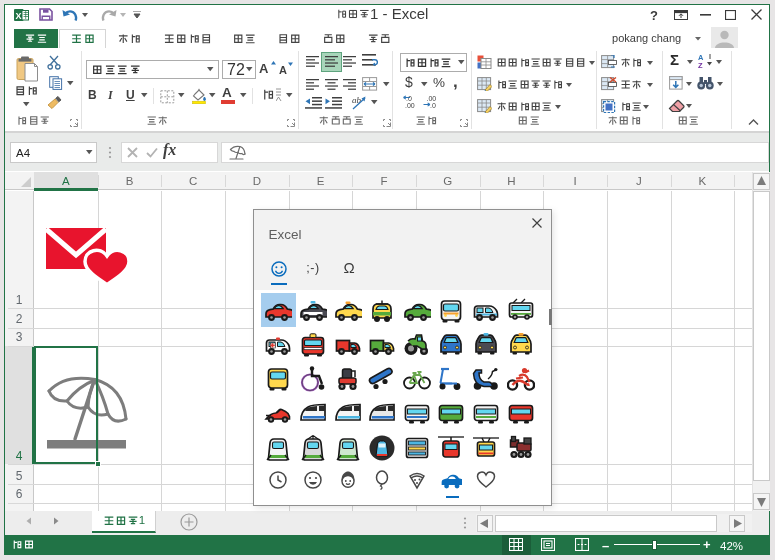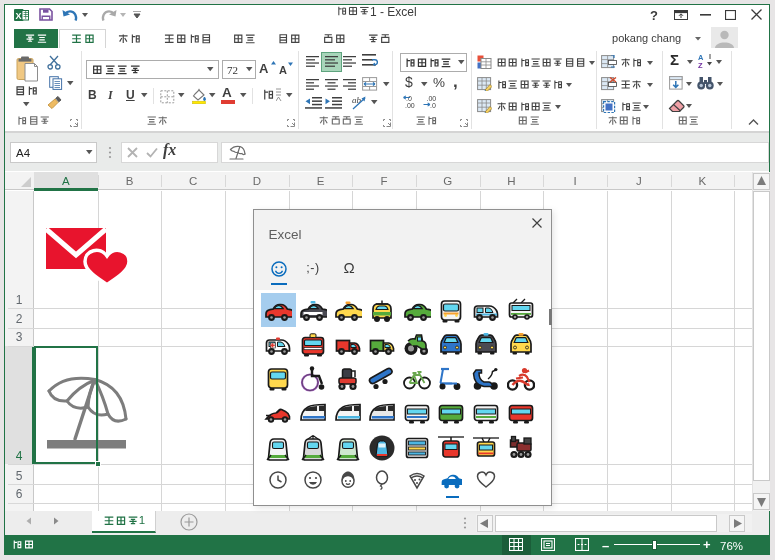--- a/index.html
+++ b/index.html
@@ -55,21 +55,21 @@
 <svg style="position:absolute;left:100px;top:9px;" width="17" height="12" viewBox="0 0 17 12">
     <path d="M14.5,5 C10,0.5 4,2 3,8 C2.7,10 3.5,11.5 3.5,11.5" fill="none" stroke="#a9a9a9" stroke-width="2.4"></path>
 <path d="M16.5,1 L15.5,7.5 L9,5.5 Z" fill="#a9a9a9"></path>
   </svg>
 <svg style="position:absolute;left:120px;top:13px;" width="7" height="5" viewBox="0 0 7 5">
     <path d="M0,0 H6 L3,4 Z" fill="#b5b5b5"></path>
   </svg>
 <svg style="position:absolute;left:133px;top:11px;" width="8" height="9" viewBox="0 0 8 9">
     <path d="M0,0 H8 M1,3 H7 L4,7 Z" fill="#555" stroke="#555" stroke-width="1"></path>
   </svg>
-<div style="position:absolute;left:336px;top:5px;width:100px;font-size:12px;color:#3b3b3b;white-space:nowrap"><svg width="34" height="12" viewBox="0 0 48 16" style="vertical-align:-1px">
+<div style="position:absolute;left:336px;top:5px;width:100px;font-size:15px;color:#3b3b3b;white-space:nowrap"><svg width="34" height="12" viewBox="0 0 48 16" style="vertical-align:-1px">
       <g fill="none" stroke="#3b3b3b" stroke-width="1.4">
         <use href="#cg5"></use>
         <use href="#cg3" x="16"></use>
         <use href="#cg6" x="32"></use>
       </g>
     </svg>1 - Excel</div>
 <div style="position:absolute;left:650px;top:8px;font-family:'Liberation Sans',sans-serif;font-size:13px;line-height:16px;color:#3a3a3a;white-space:nowrap;font-weight:bold">?</div>
 <svg style="position:absolute;left:674px;top:10px;" width="14" height="10" viewBox="0 0 14 10">
     <rect x="0.5" y="0.5" width="13" height="9" fill="none" stroke="#3a3a3a"></rect>
     <rect x="0.5" y="0.5" width="13" height="2.6" fill="#3a3a3a"></rect>
@@ -204,21 +204,21 @@
       <use href="#cg4" fill="none" stroke="#333" stroke-width="1.67"></use>
     </svg><svg width="12.5" height="11.5" viewBox="0 0 16 16" style="vertical-align:top;opacity:1.0">
       <use href="#cg4" fill="none" stroke="#333" stroke-width="1.67"></use>
     </svg><svg width="12.5" height="11.5" viewBox="0 0 16 16" style="vertical-align:top;opacity:1.0">
       <use href="#cg6" fill="none" stroke="#333" stroke-width="1.67"></use>
     </svg></div>
 <svg style="position:absolute;left:207px;top:67px;" width="7" height="5" viewBox="0 0 7 5">
     <path d="M0,0 H6.5 L3.2,4.2 Z" fill="#555"></path>
   </svg>
 <div style="position:absolute;left:222px;top:60px;width:34px;height:19px;background:#fff;border:1px solid #acacac;"></div>
-<div style="position:absolute;left:227px;top:63px;font-family:Liberation Serif, serif;font-size:11px;line-height:14.5px;color:#333;white-space:nowrap;">72</div>
+<div style="position:absolute;left:227px;top:63px;font-family:Liberation Sans, sans-serif;font-size:16px;line-height:14.5px;color:#333;white-space:nowrap;">72</div>
 <svg style="position:absolute;left:246px;top:67px;" width="7" height="5" viewBox="0 0 7 5">
     <path d="M0,0 H6.5 L3.2,4.2 Z" fill="#555"></path>
   </svg>
 <div style="position:absolute;left:259px;top:61px;font-family:'Liberation Sans',sans-serif;font-size:13px;line-height:16px;color:#3f3f3f;white-space:nowrap;font-weight:bold">A</div>
 <svg style="position:absolute;left:271px;top:61px;" width="5" height="4" viewBox="0 0 5 4">
     <path d="M2.5,0 L5,3.5 H0 Z" fill="#2e75b6"></path>
   </svg>
 <div style="position:absolute;left:279px;top:63px;font-family:'Liberation Sans',sans-serif;font-size:11px;line-height:14px;color:#3f3f3f;white-space:nowrap;font-weight:bold">A</div>
 <svg style="position:absolute;left:288px;top:62px;" width="5" height="4" viewBox="0 0 5 4">
     <path d="M2.5,4 L5,0.5 H0 Z" fill="#2e75b6"></path>
@@ -745,21 +745,21 @@
     <g stroke="#fff" stroke-width="1.1" fill="none">
       <rect x="0.5" y="0.5" width="13" height="12"></rect>
       <path d="M7,0.5 V12.5"></path>
       <path d="M2.5,6.5 H11.5" stroke-dasharray="2,1.5"></path>
     </g>
   </svg>
 <div style="position:absolute;left:602px;top:538px;font-family:'Liberation Sans',sans-serif;font-size:13px;line-height:16px;color:#fff;white-space:nowrap;font-weight:bold">–</div>
 <div style="position:absolute;left:614px;top:543.8px;width:86px;height:1.6px;background:#fff;"></div>
 <div style="position:absolute;left:652px;top:539.5px;width:4.5px;height:10.5px;background:#fff;border:1px solid #1a5c38;"></div>
 <div style="position:absolute;left:703px;top:537px;font-family:'Liberation Sans',sans-serif;font-size:13px;line-height:16px;color:#fff;white-space:nowrap;font-weight:bold">+</div>
-<div style="position:absolute;left:720px;top:538.5px;font-family:'Liberation Sans',sans-serif;font-size:11.5px;line-height:14.5px;color:#fff;white-space:nowrap;">76%</div>
+<div style="position:absolute;left:720px;top:538.5px;font-family:'Liberation Sans',sans-serif;font-size:11.5px;line-height:14.5px;color:#fff;white-space:nowrap;">42%</div>
 <div style="position:absolute;left:255px;top:210.5px;width:299px;height:297px;background:rgba(0,0,0,0.10);filter:blur(3px);"></div>
 <div style="position:absolute;left:253px;top:208.5px;width:299px;height:297px;background:#f2f2f2;border:1px solid #8f8f8f;"></div>
 <div style="position:absolute;left:254px;top:289.5px;width:297px;height:215px;background:#fff;"></div>
 <div style="position:absolute;left:268.5px;top:227.0px;font-family:'Liberation Sans',sans-serif;font-size:13.5px;line-height:16.5px;color:#5f5f5f;white-space:nowrap;">Excel</div>
 <svg style="position:absolute;left:531px;top:217px;" width="12" height="12" viewBox="0 0 12 12">
     <path d="M1.5,1.5 L10.5,10.5 M10.5,1.5 L1.5,10.5" stroke="#404040" stroke-width="1.2"></path>
   </svg>
 <svg style="position:absolute;left:270.5px;top:260.5px;" width="16" height="16" viewBox="0 0 16 16">
     <circle cx="8" cy="8" r="7" fill="none" stroke="#0a6cbd" stroke-width="1.5"></circle>
     <circle cx="5.4" cy="6.2" r="1" fill="#0a6cbd"></circle>

